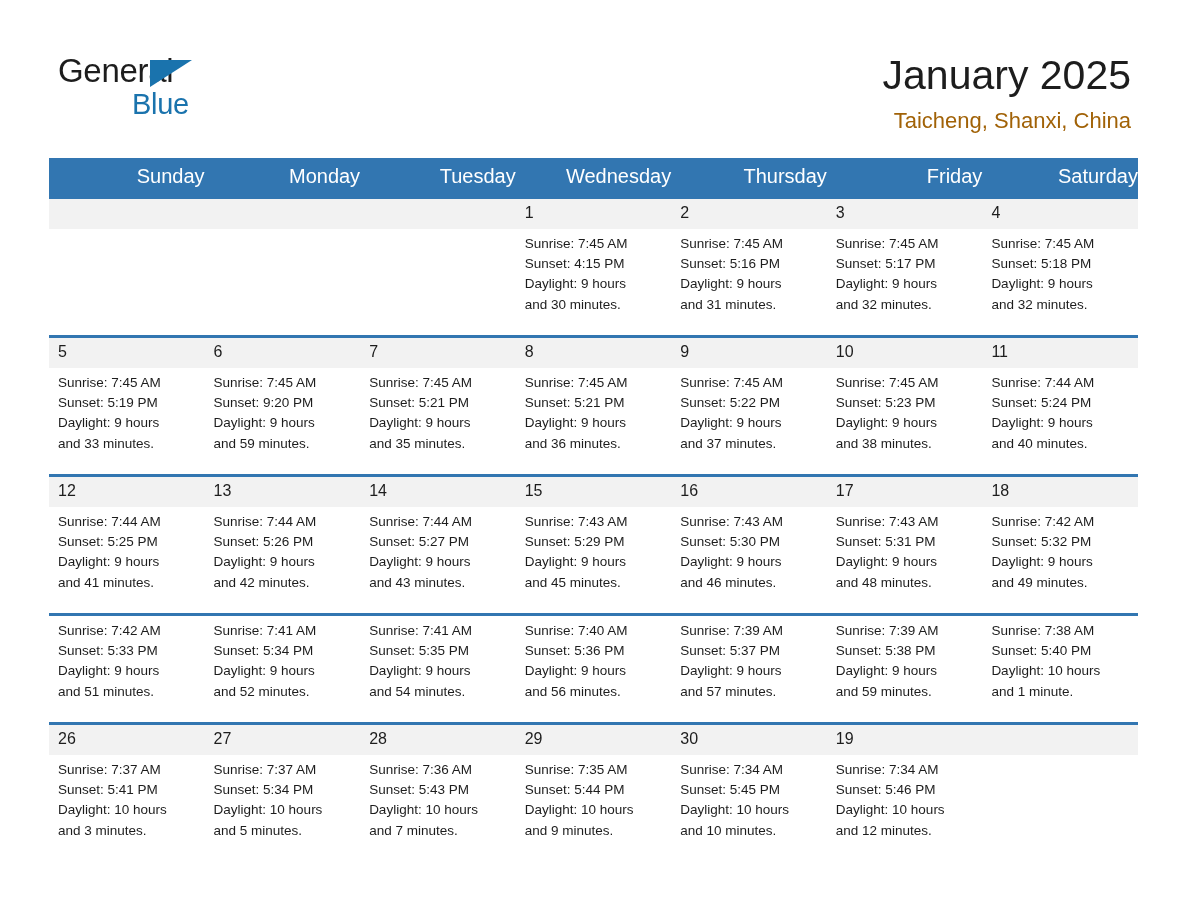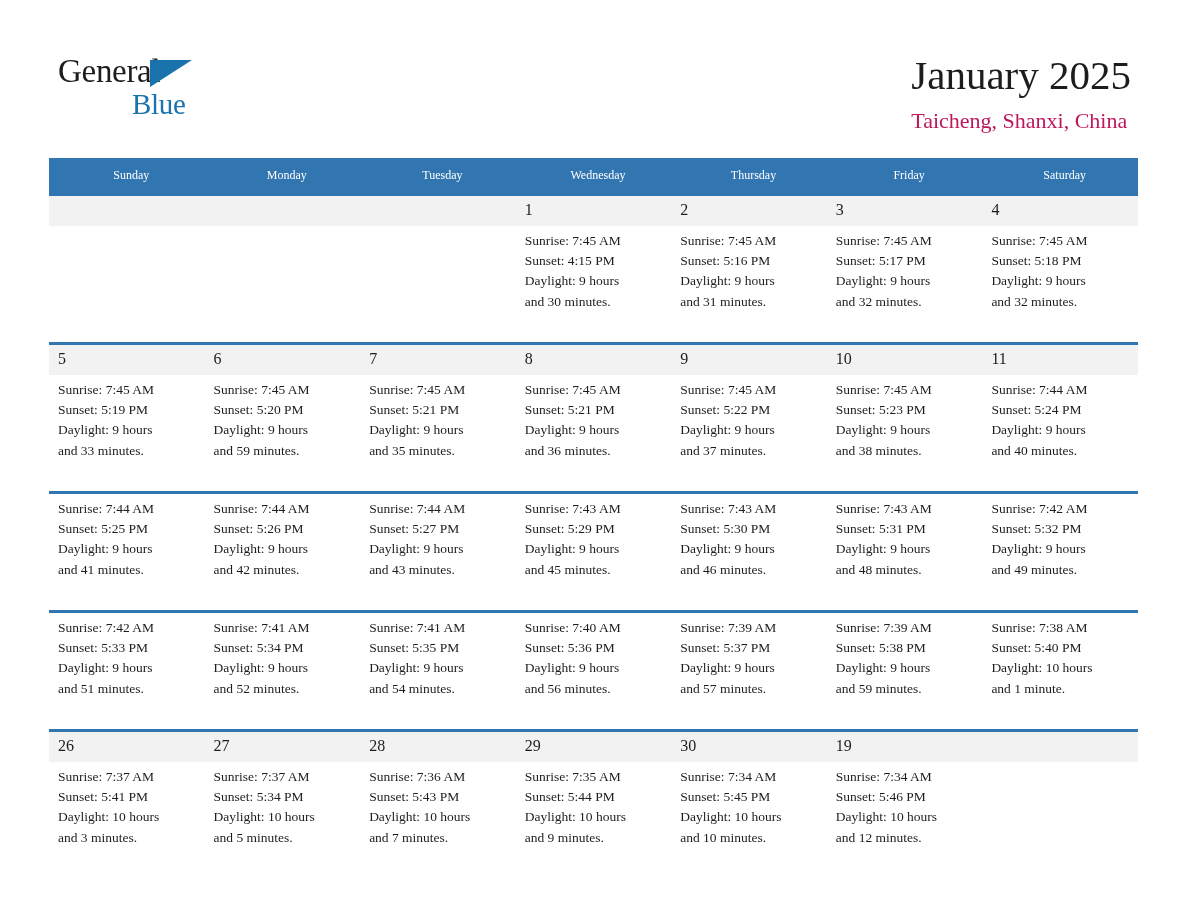--- a/index.html
+++ b/index.html
@@ -12,21 +12,20 @@
     height: 918px;
     font-family: "Liberation Sans", sans-serif;
     color: #000000;
     overflow: hidden;
   }
   .page {
     position: relative;
     width: 1188px;
     height: 768px;
     box-sizing: border-box;
-    font-family: Liberation Serif, serif;
   }
 
   
   .header {
     position: absolute;
     left: 0; top: 0;
     width: 1188px;
     height: 158px;
   }
   .logo {
@@ -61,54 +60,55 @@
     font-size: 29px;
     letter-spacing: -0.3px;
     color: #1a73ad;
     line-height: 38px;
     white-space: nowrap;
   }
   .title-block {
     position: absolute;
     right: 57px;
     top: 50px;
+    text-align: right;
   }
   .cal-title {
     font-size: 41px;
     line-height: 50px;
     color: #1d1d1d;
     font-weight: normal;
     margin: 0;
     white-space: nowrap;
   }
   .cal-subtitle {
     font-size: 22px;
     line-height: 30px;
-    color: #be185d;
+    color: #a16207;
     margin: 6px 0 0 0;
     white-space: nowrap;
   }
 
   
   .calendar {
     position: absolute;
     left: 49px;
     top: 158px;
     width: 1089px;
     border-collapse: collapse;
     table-layout: fixed;
   }
   .calendar col { width: 155.57px; }
 
   .dow-row th {
     background: #3276b1;
     color: #ffffff;
-    font-size: 12px;
+    font-size: 20px;
     font-weight: normal;
-    text-align: center;
+    text-align: right;
     padding: 7px 0 8px 9px;
     height: 20px;
     vertical-align: middle;
   }
 
   .week-sep td {
     padding: 0;
     height: 3px;
     background: #3276b1;
     border: none;
@@ -122,21 +122,21 @@
     height: 21px;
     vertical-align: top;
   }
   .num-row td.empty { background: #f2f2f2; }
 
   .info-row td {
     background: #ffffff;
     font-size: 13.5px;
     line-height: 20.2px;
     color: #1d1d1d;
-    padding: 5px 6px 14px 9px;
+    padding: 5px 6px 4px 9px;
     vertical-align: top;
     height: 97px;
   }
   .info-row td .ln { display: block; white-space: nowrap; }
   .info-row td.empty { background: #ffffff; }
 </style>
 </head>
 <body>
 
 <div class="page">
@@ -233,21 +233,21 @@
         </tr>
         <tr class="info-row">
           <td>
             <span class="ln">Sunrise: 7:45 AM</span>
             <span class="ln">Sunset: 5:19 PM</span>
             <span class="ln">Daylight: 9 hours</span>
             <span class="ln">and 33 minutes.</span>
           </td>
           <td>
             <span class="ln">Sunrise: 7:45 AM</span>
-            <span class="ln">Sunset: 5:20 PM</span>
+            <span class="ln">Sunset: 9:20 PM</span>
             <span class="ln">Daylight: 9 hours</span>
             <span class="ln">and 59 minutes.</span>
           </td>
           <td>
             <span class="ln">Sunrise: 7:45 AM</span>
             <span class="ln">Sunset: 5:21 PM</span>
             <span class="ln">Daylight: 9 hours</span>
             <span class="ln">and 35 minutes.</span>
           </td>
           <td>
@@ -270,20 +270,29 @@
           </td>
           <td>
             <span class="ln">Sunrise: 7:44 AM</span>
             <span class="ln">Sunset: 5:24 PM</span>
             <span class="ln">Daylight: 9 hours</span>
             <span class="ln">and 40 minutes.</span>
           </td>
         </tr>
         <tr class="week-sep">
           <td colspan="7"></td>
+        </tr>
+        <tr class="num-row">
+          <td>12</td>
+          <td>13</td>
+          <td>14</td>
+          <td>15</td>
+          <td>16</td>
+          <td>17</td>
+          <td>18</td>
         </tr>
         <tr class="info-row">
           <td>
             <span class="ln">Sunrise: 7:44 AM</span>
             <span class="ln">Sunset: 5:25 PM</span>
             <span class="ln">Daylight: 9 hours</span>
             <span class="ln">and 41 minutes.</span>
           </td>
           <td>
             <span class="ln">Sunrise: 7:44 AM</span>

